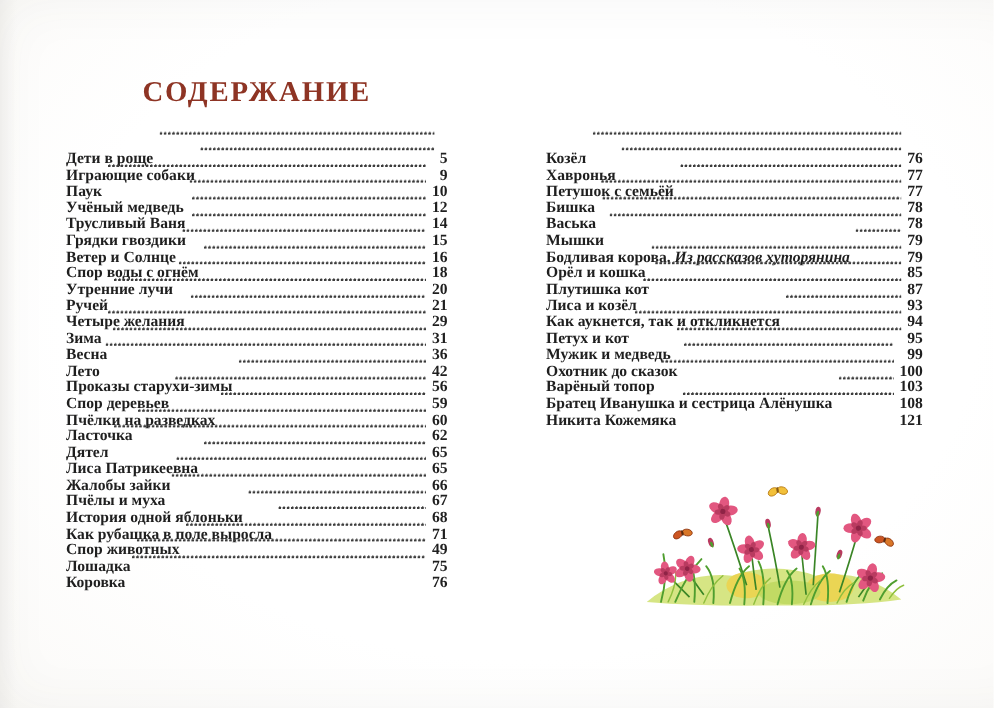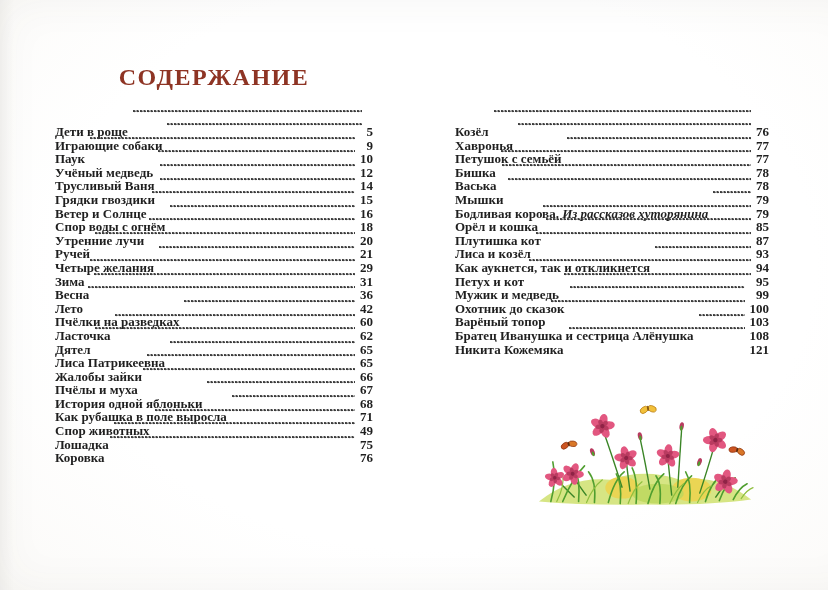--- a/index.html
+++ b/index.html
@@ -105,20 +105,30 @@
         <span class="toc-label">Весна</span>
         <span class="leader"></span>
         <span class="toc-page">36</span>
       </div>
       <div class="toc-row">
         <span class="toc-label">Лето</span>
         <span class="leader"></span>
         <span class="toc-page">42</span>
       </div>
       <div class="toc-row">
+        <span class="toc-label">Проказы старухи-зимы</span>
+        <span class="leader"></span>
+        <span class="toc-page">56</span>
+      </div>
+      <div class="toc-row">
+        <span class="toc-label">Спор деревьев</span>
+        <span class="leader"></span>
+        <span class="toc-page">59</span>
+      </div>
+      <div class="toc-row">
         <span class="toc-label">Пчёлки на разведках</span>
         <span class="leader"></span>
         <span class="toc-page">60</span>
       </div>
       <div class="toc-row">
         <span class="toc-label">Ласточка</span>
         <span class="leader"></span>
         <span class="toc-page">62</span>
       </div>
       <div class="toc-row">

